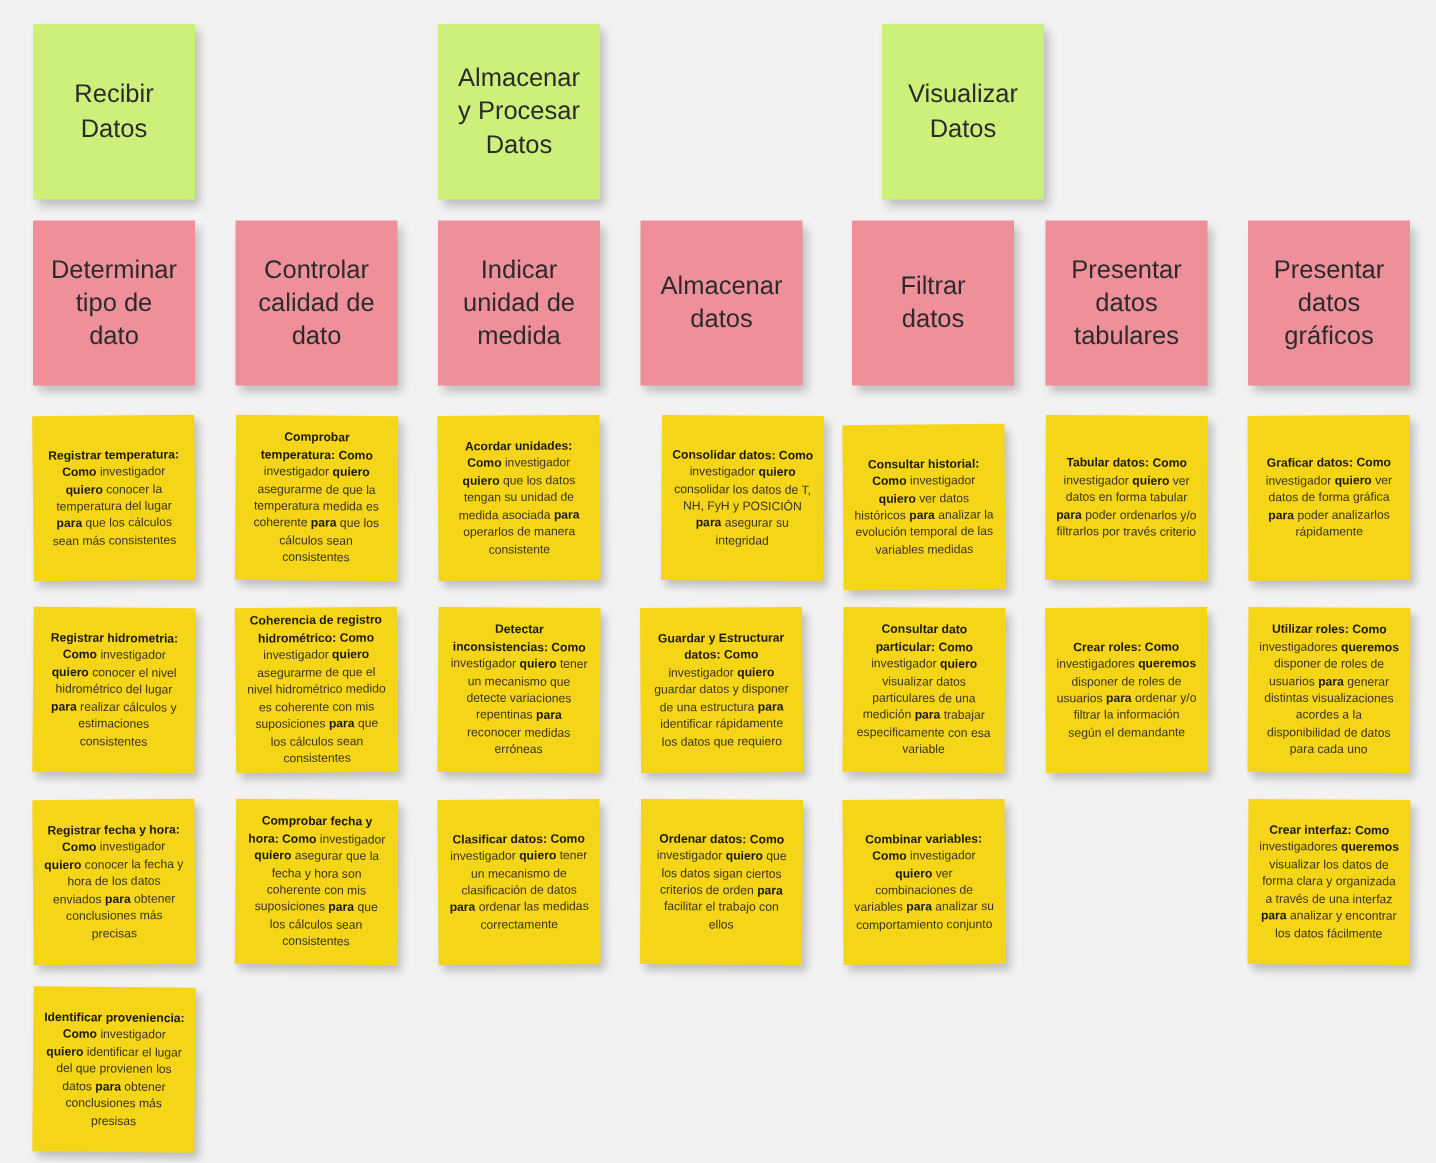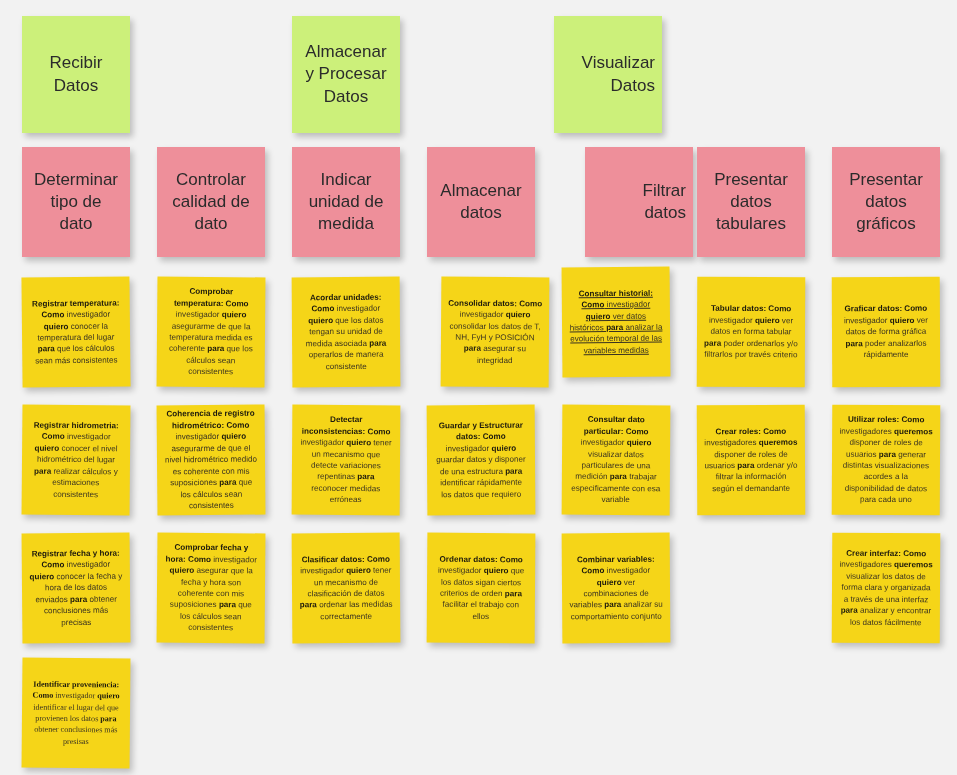--- a/index.html
+++ b/index.html
@@ -60,57 +60,57 @@
 </head>
 <body>
 
 <div id="board">
     <div class="note epic" style="left: 22px; top: 16px;">
       <div class="inner">Recibir<br>Datos</div>
     </div>
     <div class="note epic" style="left: 292px; top: 16px;">
       <div class="inner">Almacenar<br>y Procesar<br>Datos</div>
     </div>
-    <div class="note epic" style="left: 554px; top: 16px; text-align: right;">
+    <div class="note epic" style="left: 588px; top: 16px;">
       <div class="inner">Visualizar<br>Datos</div>
     </div>
     <div class="note activity" style="left: 22px; top: 147px;">
       <div class="inner">Determinar<br>tipo de<br>dato</div>
     </div>
     <div class="note activity" style="left: 157px; top: 147px;">
       <div class="inner">Controlar<br>calidad de<br>dato</div>
     </div>
     <div class="note activity" style="left: 292px; top: 147px;">
       <div class="inner">Indicar<br>unidad de<br>medida</div>
     </div>
     <div class="note activity" style="left: 427px; top: 147px;">
       <div class="inner">Almacenar<br>datos</div>
     </div>
-    <div class="note activity" style="left: 585px; top: 147px; text-align: right;">
+    <div class="note activity" style="left: 568px; top: 147px;">
       <div class="inner">Filtrar<br>datos</div>
     </div>
     <div class="note activity" style="left: 697px; top: 147px;">
       <div class="inner">Presentar<br>datos<br>tabulares</div>
     </div>
     <div class="note activity" style="left: 832px; top: 147px;">
       <div class="inner">Presentar<br>datos<br>gráficos</div>
     </div>
     <div class="note story" style="left: 22px; top: 277px; transform: rotate(-0.6deg);">
       <div class="inner"><span class="title">Registrar temperatura:</span> <b>Como</b><span> investigador </span><b>quiero</b><span> conocer la temperatura del lugar </span><b>para</b><span> que los cálculos sean más consistentes</span></div>
     </div>
     <div class="note story" style="left: 157px; top: 277px; transform: rotate(0.5deg);">
       <div class="inner"><span class="title">Comprobar temperatura:</span> <b>Como</b><span> investigador </span><b>quiero</b><span> asegurarme de que la temperatura medida es coherente </span><b>para</b><span> que los cálculos sean consistentes</span></div>
     </div>
     <div class="note story" style="left: 292px; top: 277px; transform: rotate(-0.4deg);">
       <div class="inner"><span class="title">Acordar unidades:</span> <b>Como</b><span> investigador </span><b>quiero</b><span> que los datos tengan su unidad de medida asociada </span><b>para</b><span> operarlos de manera consistente</span></div>
     </div>
     <div class="note story" style="left: 441px; top: 277px; transform: rotate(0.4deg);">
       <div class="inner"><span class="title">Consolidar datos:</span> <b>Como</b><span> investigador </span><b>quiero</b><span> consolidar los datos de T, NH, FyH y POSICIÓN </span><b>para</b><span> asegurar su integridad</span></div>
     </div>
-    <div class="note story" style="left: 562px; top: 267px; transform: rotate(-0.5deg); text-decoration: underline;">
+    <div class="note story" style="left: 562px; top: 283px; transform: rotate(-0.5deg);">
       <div class="inner"><span class="title">Consultar historial:</span> <b>Como</b><span> investigador </span><b>quiero</b><span> ver datos históricos </span><b>para</b><span> analizar la evolución temporal de las variables medidas</span></div>
     </div>
     <div class="note story" style="left: 697px; top: 277px; transform: rotate(0.3deg);">
       <div class="inner"><span class="title">Tabular datos:</span> <b>Como</b><span> investigador </span><b>quiero</b><span> ver datos en forma tabular </span><b>para</b><span> poder ordenarlos y/o filtrarlos por través criterio</span></div>
     </div>
     <div class="note story" style="left: 832px; top: 277px; transform: rotate(-0.3deg);">
       <div class="inner"><span class="title">Graficar datos:</span> <b>Como</b><span> investigador </span><b>quiero</b><span> ver datos de forma gráfica </span><b>para</b><span> poder analizarlos rápidamente</span></div>
     </div>
     <div class="note story" style="left: 22px; top: 405px; transform: rotate(0.5deg); justify-content: flex-end;">
       <div class="inner"><span class="title">Registrar hidrometria:</span> <b>Como</b><span> investigador </span><b>quiero</b><span> conocer el nivel hidrométrico del lugar </span><b>para</b><span> realizar cálculos y estimaciones consistentes</span></div>
@@ -144,16 +144,16 @@
     </div>
     <div class="note story" style="left: 292px; top: 533px; transform: rotate(-0.4deg);">
       <div class="inner"><span class="title">Clasificar datos:</span> <b>Como</b><span> investigador </span><b>quiero</b><span> tener un mecanismo de clasificación de datos </span><b>para</b><span> ordenar las medidas correctamente</span></div>
     </div>
     <div class="note story" style="left: 562px; top: 533px; transform: rotate(-0.4deg);">
       <div class="inner"><span class="title">Combinar variables:</span> <b>Como</b><span> investigador </span><b>quiero</b><span> ver combinaciones de variables </span><b>para</b><span> analizar su comportamiento conjunto</span></div>
     </div>
     <div class="note story" style="left: 832px; top: 533px; transform: rotate(0.3deg);">
       <div class="inner"><span class="title">Crear interfaz:</span> <b>Como</b><span> investigadores </span><b>queremos</b><span> visualizar los datos de forma clara y organizada a través de una interfaz </span><b>para</b><span> analizar y encontrar los datos fácilmente</span></div>
     </div>
-    <div class="note story" style="left: 22px; top: 658px; transform: rotate(0.5deg); font-family: Liberation Serif, serif;">
+    <div class="note story" style="left: 22px; top: 658px; transform: rotate(0.5deg);">
       <div class="inner"><span class="title">Identificar proveniencia:</span> <b>Como</b><span> investigador </span><b>quiero</b><span> identificar el lugar del que provienen los datos </span><b>para</b><span> obtener conclusiones más presisas</span></div>
     </div>
   </div>
 
 </body></html>

